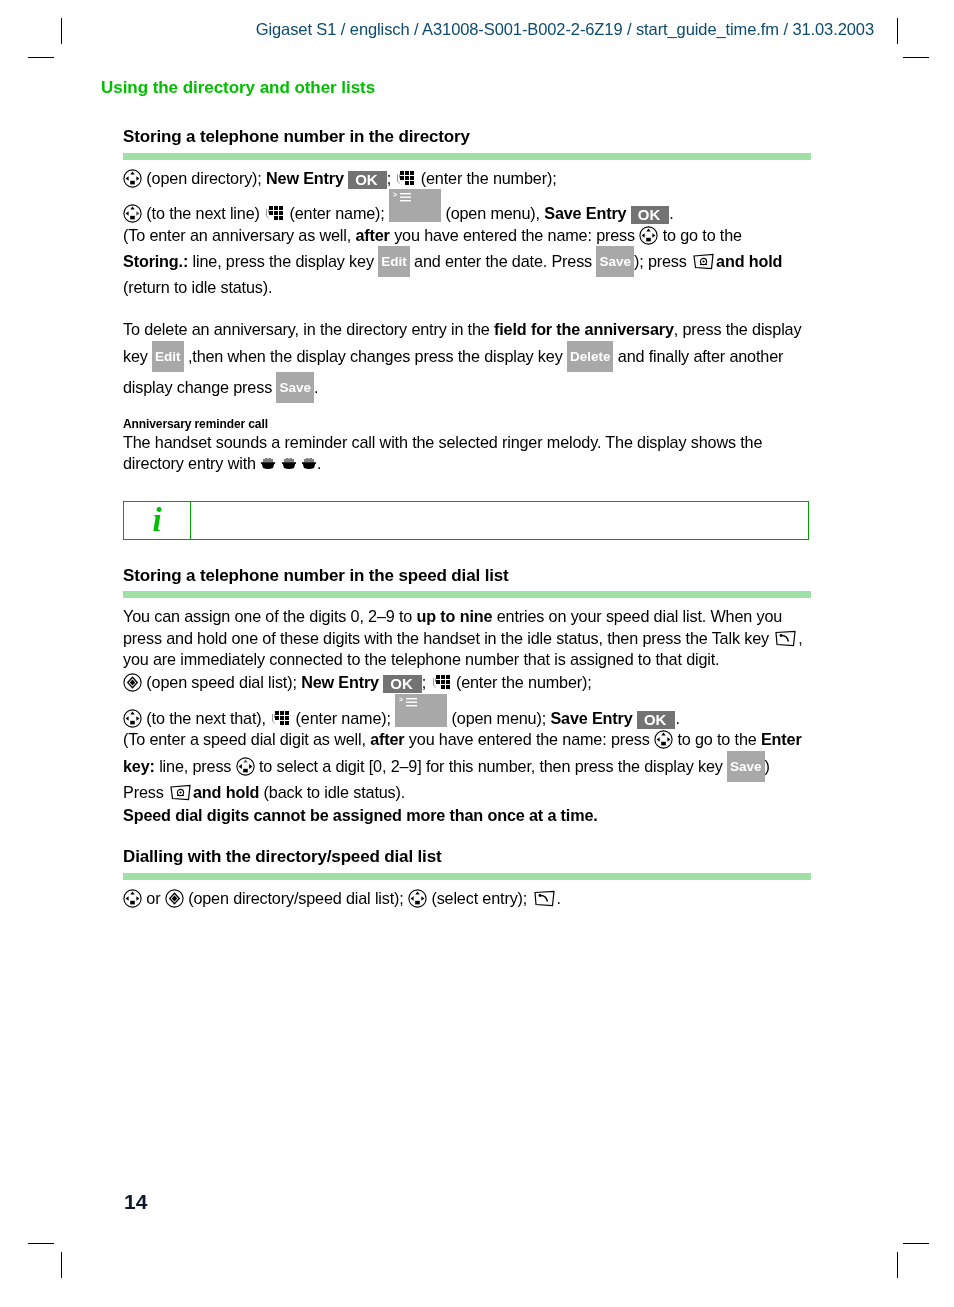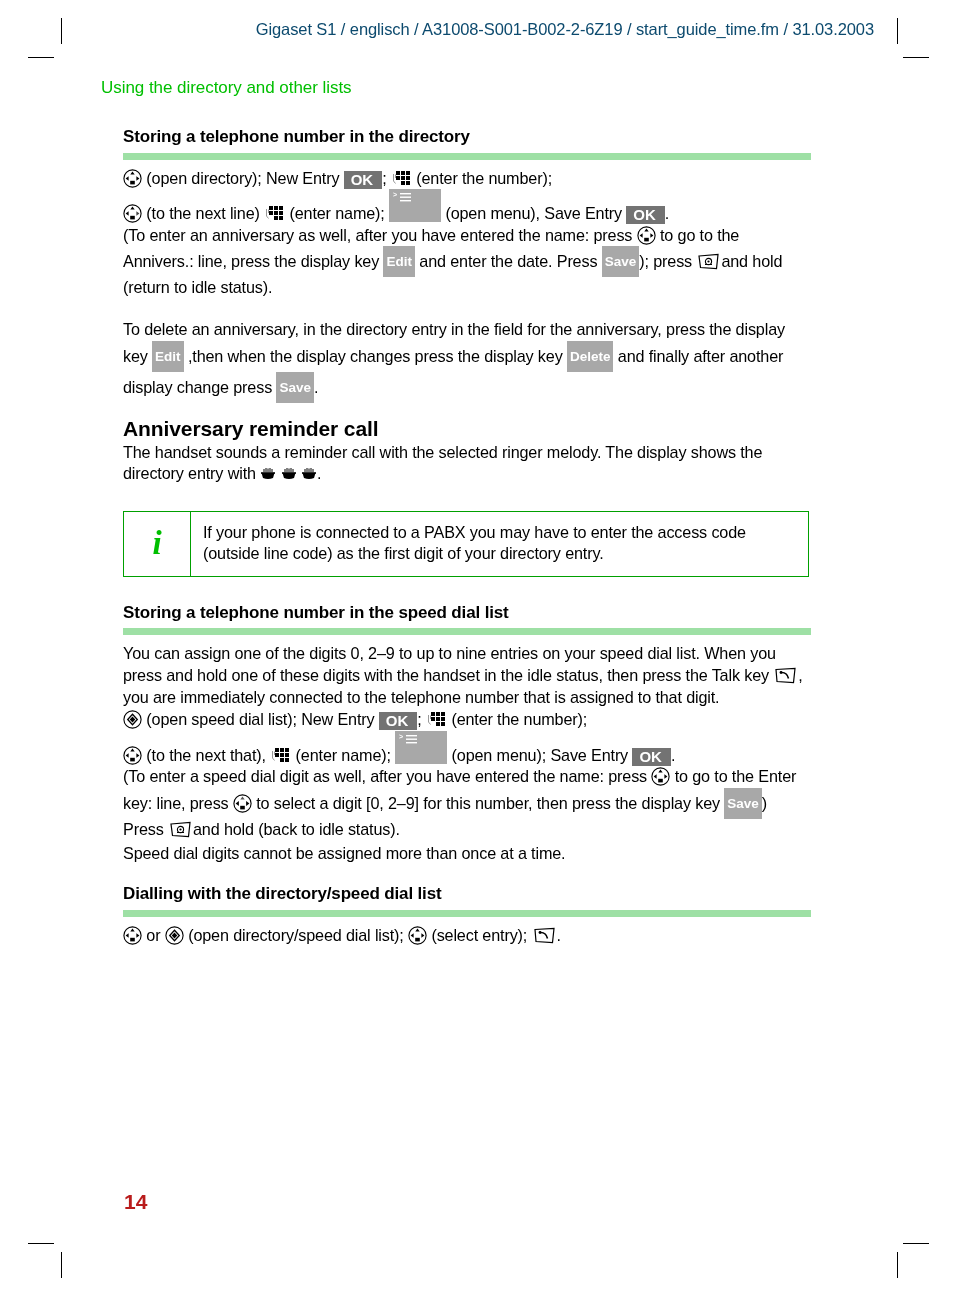--- a/index.html
+++ b/index.html
@@ -47,57 +47,57 @@
   .page {
     position: absolute;
     left: 101px;
     top: 78px;
     width: 710px;
   }
 
   .chapter-title {
     color: #00bf00;
     font-size: 17px;
-    font-weight: normal;
+    font-weight: bold;
     letter-spacing: -0.05px;
     margin: 0 0 29px 0;
   }
 
   .content { margin-left: 22px; width: 688px; }
 
   h2.section {
     font-size: 17px;
     font-weight: bold;
     margin: 0 0 6px 0;
     letter-spacing: -0.15px;
     line-height: 1.15;
   }
   .rule {
     height: 7px;
     background: #9ee0a5;
     margin: 0 0 8px 0;
     width: 100%;
   }
   h3.subsection {
-    font-size: 21px;
+    font-size: 12px;
     font-weight: bold;
     margin: 14px 0 1px 0;
     letter-spacing: -0.1px;
   }
 
   p {
     margin: 0;
     font-size: 16.2px;
     line-height: 21.6px;
     letter-spacing: -0.15px;
   }
   p.gap-top { margin-top: 20px; }
   p.gap-small { margin-top: 1px; }
 
-  b { font-weight: normal; text-align: right; }
+  b { font-weight: bold; text-align: right; }
 
   
   .chip {
     display: inline-block;
     background: #a8a8a8;
     color: #ffffff;
     font-size: 13.5px;
     font-weight: bold;
     line-height: 15px;
     padding: 8px 3px;
@@ -159,21 +159,21 @@
     line-height: 21.6px;
     letter-spacing: -0.15px;
     flex: 1;
   }
 
   
   .page-number {
     position: absolute;
     left: 124px;
     top: 1190px;
-    color: #b91c1c;
+    color: #0f172a;
     font-size: 21px;
     font-weight: bold;
   }
 </style>
 </head>
 <body>
 
 <div class="crop-mark cm-v cm-tl-v"></div>
 <div class="crop-mark cm-h cm-tl-h"></div>
 <div class="crop-mark cm-v cm-tr-v"></div>
@@ -260,21 +260,21 @@
       <b>Save Entry</b>
       <span class="chip ok">OK</span><span>.</span>
     </p>
 
     <p><span>(To enter an anniversary as well, </span><b>after</b><span> you have entered the name: press </span><span class="icon navkey"><svg width="19" height="19" viewBox="0 0 19 19">
             <circle cx="9.5" cy="9.5" r="8.6" fill="#fff" stroke="#000" stroke-width="1.1"></circle>
             <polygon points="9.5,2.6 11.7,5.6 7.3,5.6" fill="#000"></polygon>
             <polygon points="2.6,9.5 5.6,7.3 5.6,11.7" fill="#000"></polygon>
             <polygon points="16.4,9.5 13.4,7.3 13.4,11.7" fill="#000"></polygon>
             <rect x="7.2" y="11.8" width="4.6" height="3.6" fill="#000"></rect>
-          </svg></span><span> to go to the </span><b>Annivers.:</b><span> line, press the display key </span><span class="chip">Edit</span><span> and enter the date. Press </span><span class="chip">Save</span><span>); press </span><span class="icon endcall"><svg width="25" height="17" viewBox="0 0 25 17">
+          </svg></span><span> to go to the </span><b>Storing.:</b><span> line, press the display key </span><span class="chip">Edit</span><span> and enter the date. Press </span><span class="chip">Save</span><span>); press </span><span class="icon endcall"><svg width="25" height="17" viewBox="0 0 25 17">
             <path d="M3,3 L22,1.5 L20.5,15.5 L4.5,14.5 Z" fill="#fff" stroke="#000" stroke-width="1.2"></path>
             <circle cx="12.5" cy="8.5" r="3.1" fill="none" stroke="#000" stroke-width="1.1"></circle>
             <circle cx="12.5" cy="8.5" r="1.1" fill="#000"></circle>
             <path d="M9,11.5 L16,11.5" stroke="#000" stroke-width="1"></path>
           </svg></span><b>and hold</b><span> (return to idle status).</span></p>
 
     <p class="gap-top"><span>To delete an anniversary, in the directory entry in the </span><b>field for the anniversary</b><span>, press the display key </span><span class="chip">Edit</span><span> ,then when the display changes press the display key </span><span class="chip">Delete</span><span> and finally after another display change press </span><span class="chip">Save</span><span>.</span></p>
 
     <h3 class="subsection">Anniversary reminder call</h3>
     <p><span>The handset sounds a reminder call with the selected ringer melody. The display shows the directory entry with </span><span class="icon cake"><svg width="16" height="14" viewBox="0 0 16 14">
@@ -286,21 +286,20 @@
             <path d="M1.5,6 L14.5,6 L13,11 Q8,13.2 3,11 Z" fill="#000"></path>
             <rect x="1" y="5.2" width="14" height="1.6" fill="#000"></rect>
           </svg></span> <span class="icon cake"><svg width="16" height="14" viewBox="0 0 16 14">
             <path d="M4,2 L4,5 M6,1 L6,5 M8,1.5 L8,5 M10,1 L10,5 M12,2 L12,5" stroke="#000" stroke-width="1"></path>
             <path d="M1.5,6 L14.5,6 L13,11 Q8,13.2 3,11 Z" fill="#000"></path>
             <rect x="1" y="5.2" width="14" height="1.6" fill="#000"></rect>
           </svg></span><span>.</span></p>
 
     <div class="infobox">
       <div class="ibox-icon">i</div>
-      <div class="ibox-text">If your phone is connected to a PABX you may have to enter the access code (outside line code) as the first digit of your directory entry.</div>
     </div>
 
     <h2 class="section" style="margin-top:26px">Storing a telephone number in the speed dial list</h2>
     <div class="rule"></div>
 
     <p><span>You can assign one of the digits 0, 2–9 to </span><b>up to nine</b><span> entries on your speed dial list. When you press and hold one of these digits with the handset in the idle status, then press the Talk key </span><span class="icon talk"><svg width="25" height="17" viewBox="0 0 25 17">
             <path d="M3,2.5 L22,1.5 L20.5,15.5 L4,14.5 Z" fill="#fff" stroke="#000" stroke-width="1.2"></path>
             <path d="M8,5.5 Q14,5 15.5,11.5" stroke="#000" stroke-width="1.6" fill="none"></path>
             <circle cx="8" cy="5.5" r="1.4" fill="#000"></circle>
           </svg></span><span>, you are immediately connected to the telephone number that is assigned to that digit.</span></p>

